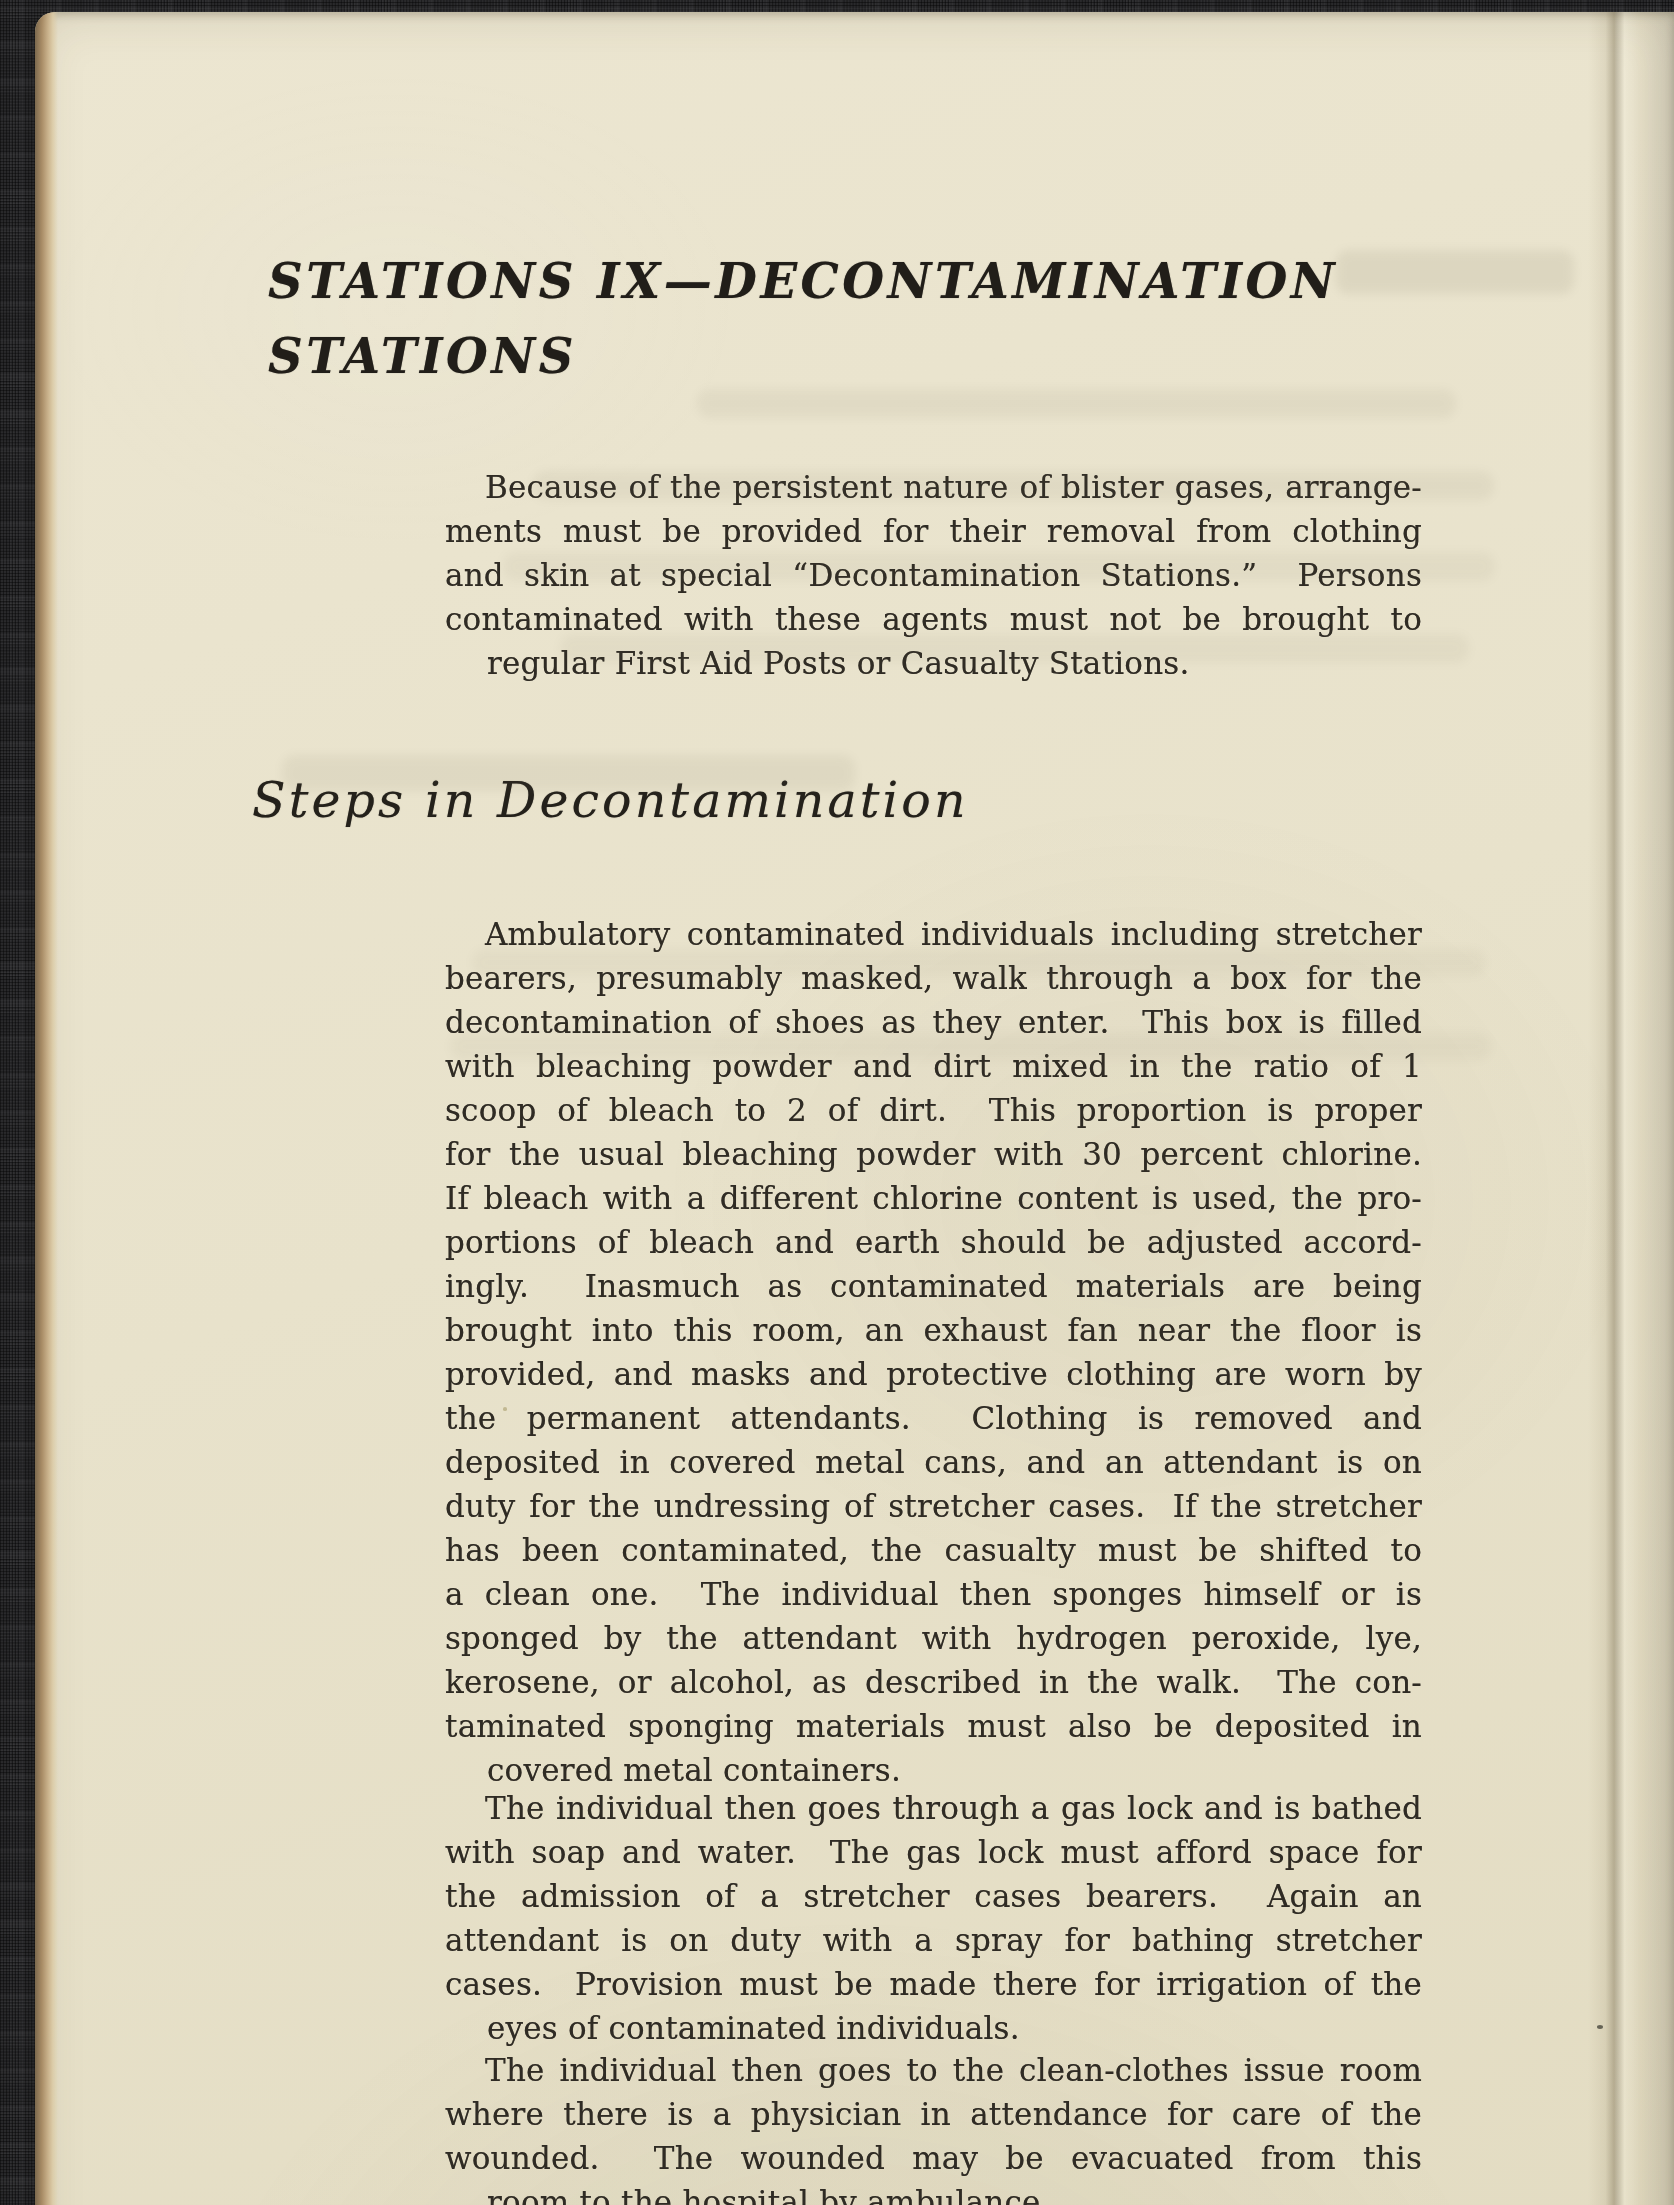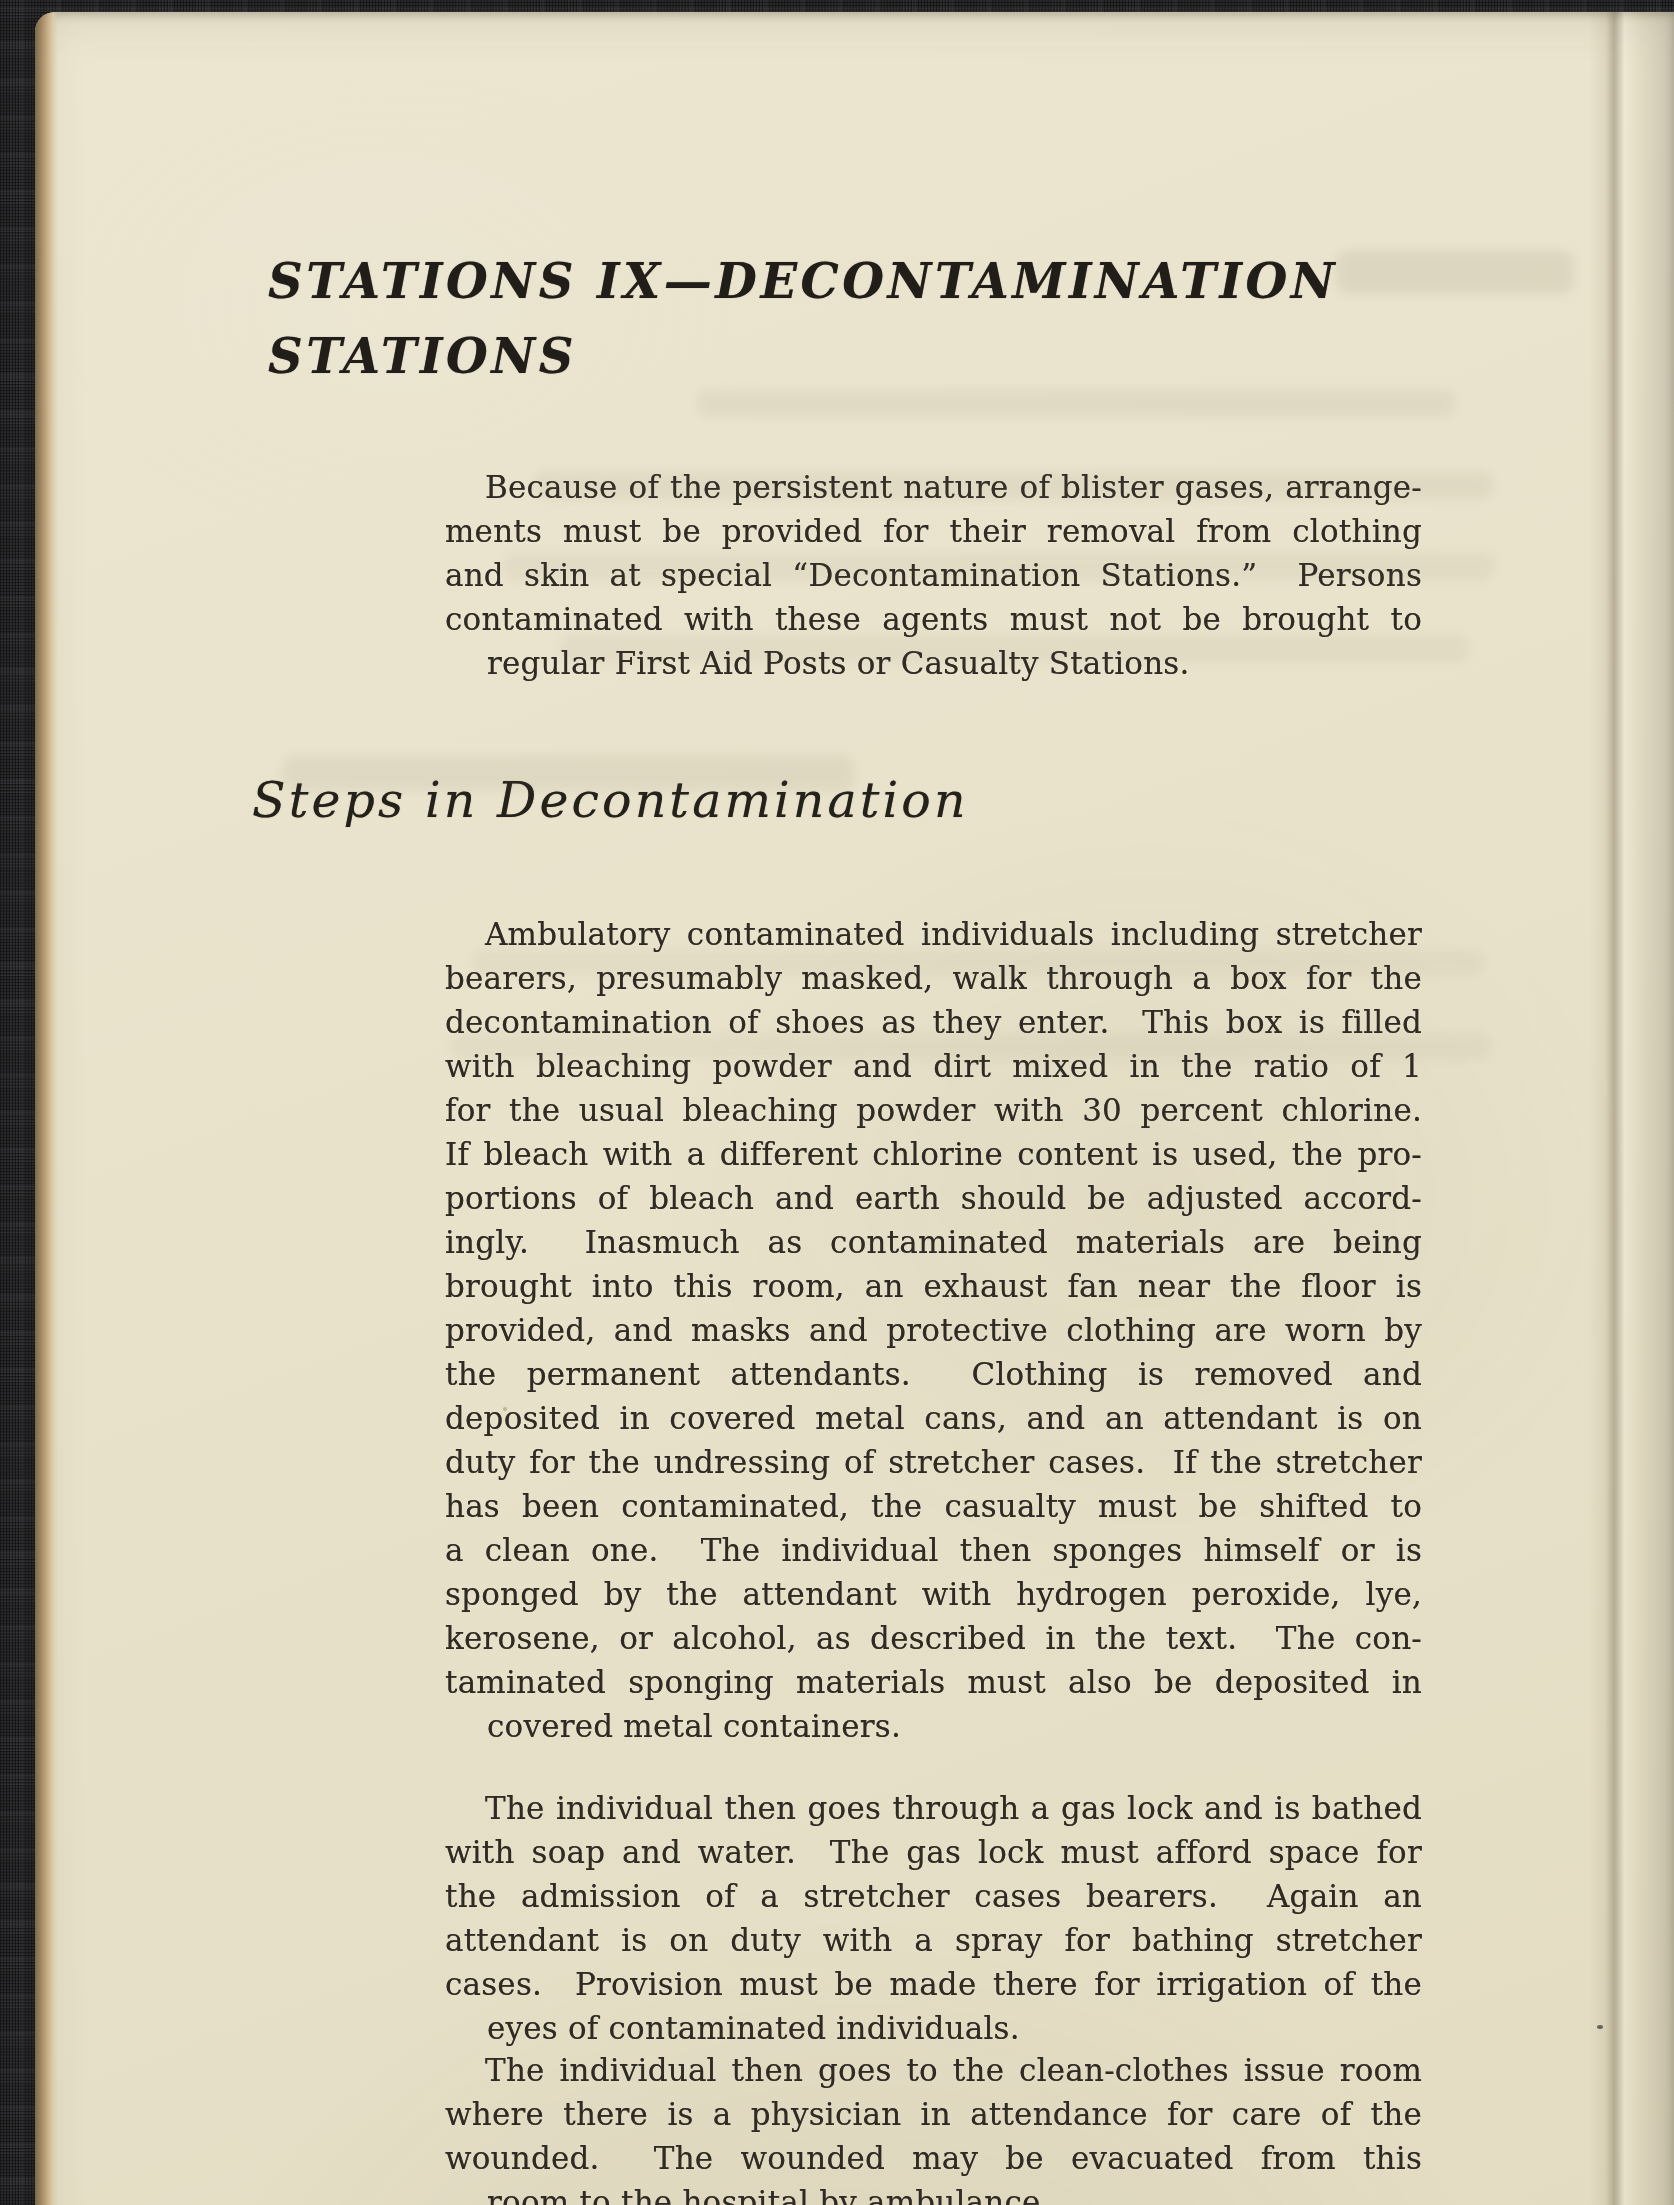--- a/index.html
+++ b/index.html
@@ -103,33 +103,34 @@
       <div class="line">contaminated with these agents must not be brought to</div>
       <div class="line last">regular First Aid Posts or Casualty Stations.</div>
     </div>
 
   <div class="para para-2">
 
   <div class="line first">Ambulatory contaminated individuals including stretcher</div>
       <div class="line">bearers, presumably masked, walk through a box for the</div>
       <div class="line">decontamination of shoes as they enter.  This box is filled</div>
       <div class="line">with bleaching powder and dirt mixed in the ratio of 1</div>
+      <div class="line">scoop of bleach to 2 of dirt.  This proportion is proper</div>
       <div class="line">for the usual bleaching powder with 30 percent chlorine.</div>
       <div class="line">If bleach with a different chlorine content is used, the pro-</div>
       <div class="line">portions of bleach and earth should be adjusted accord-</div>
       <div class="line">ingly.  Inasmuch as contaminated materials are being</div>
       <div class="line">brought into this room, an exhaust fan near the floor is</div>
       <div class="line">provided, and masks and protective clothing are worn by</div>
       <div class="line">the permanent attendants.  Clothing is removed and</div>
       <div class="line">deposited in covered metal cans, and an attendant is on</div>
       <div class="line">duty for the undressing of stretcher cases.  If the stretcher</div>
       <div class="line">has been contaminated, the casualty must be shifted to</div>
       <div class="line">a clean one.  The individual then sponges himself or is</div>
       <div class="line">sponged by the attendant with hydrogen peroxide, lye,</div>
-      <div class="line">kerosene, or alcohol, as described in the text.  The con-</div>
+      <div class="line">kerosene, or alcohol, as described in the walk.  The con-</div>
       <div class="line">taminated sponging materials must also be deposited in</div>
       <div class="line last">covered metal containers.</div>
     </div>
 
   <div class="para para-3">
 
   <div class="line first">The individual then goes through a gas lock and is bathed</div>
       <div class="line">with soap and water.  The gas lock must afford space for</div>
       <div class="line">the admission of a stretcher cases bearers.  Again an</div>
       <div class="line">attendant is on duty with a spray for bathing stretcher</div>

